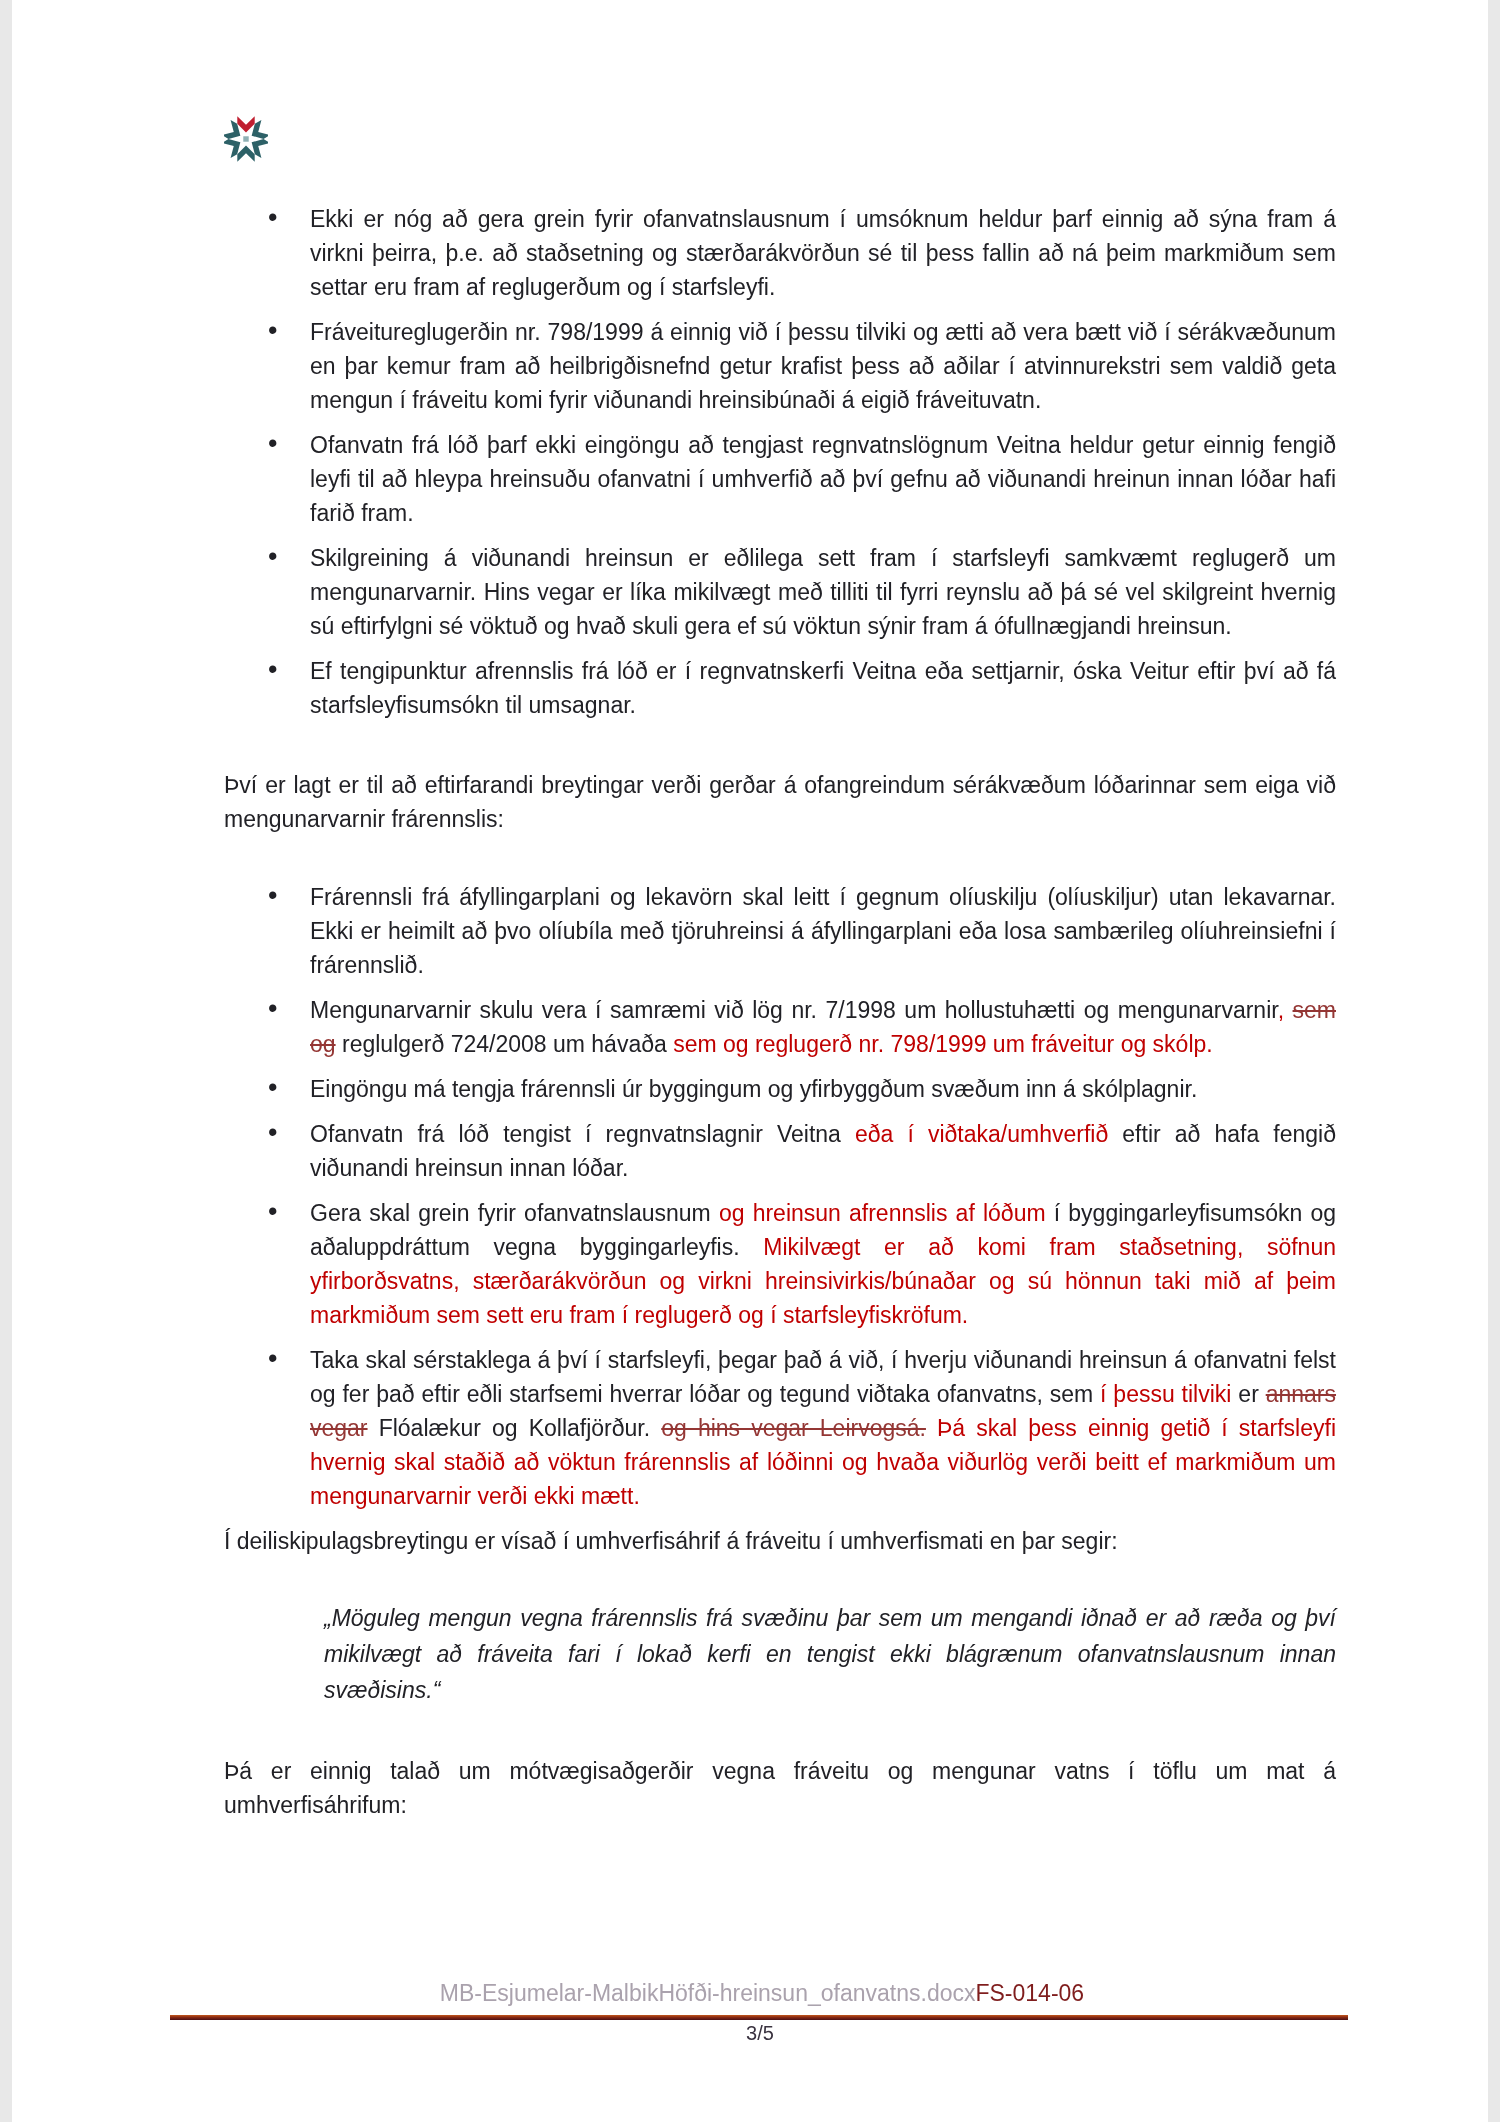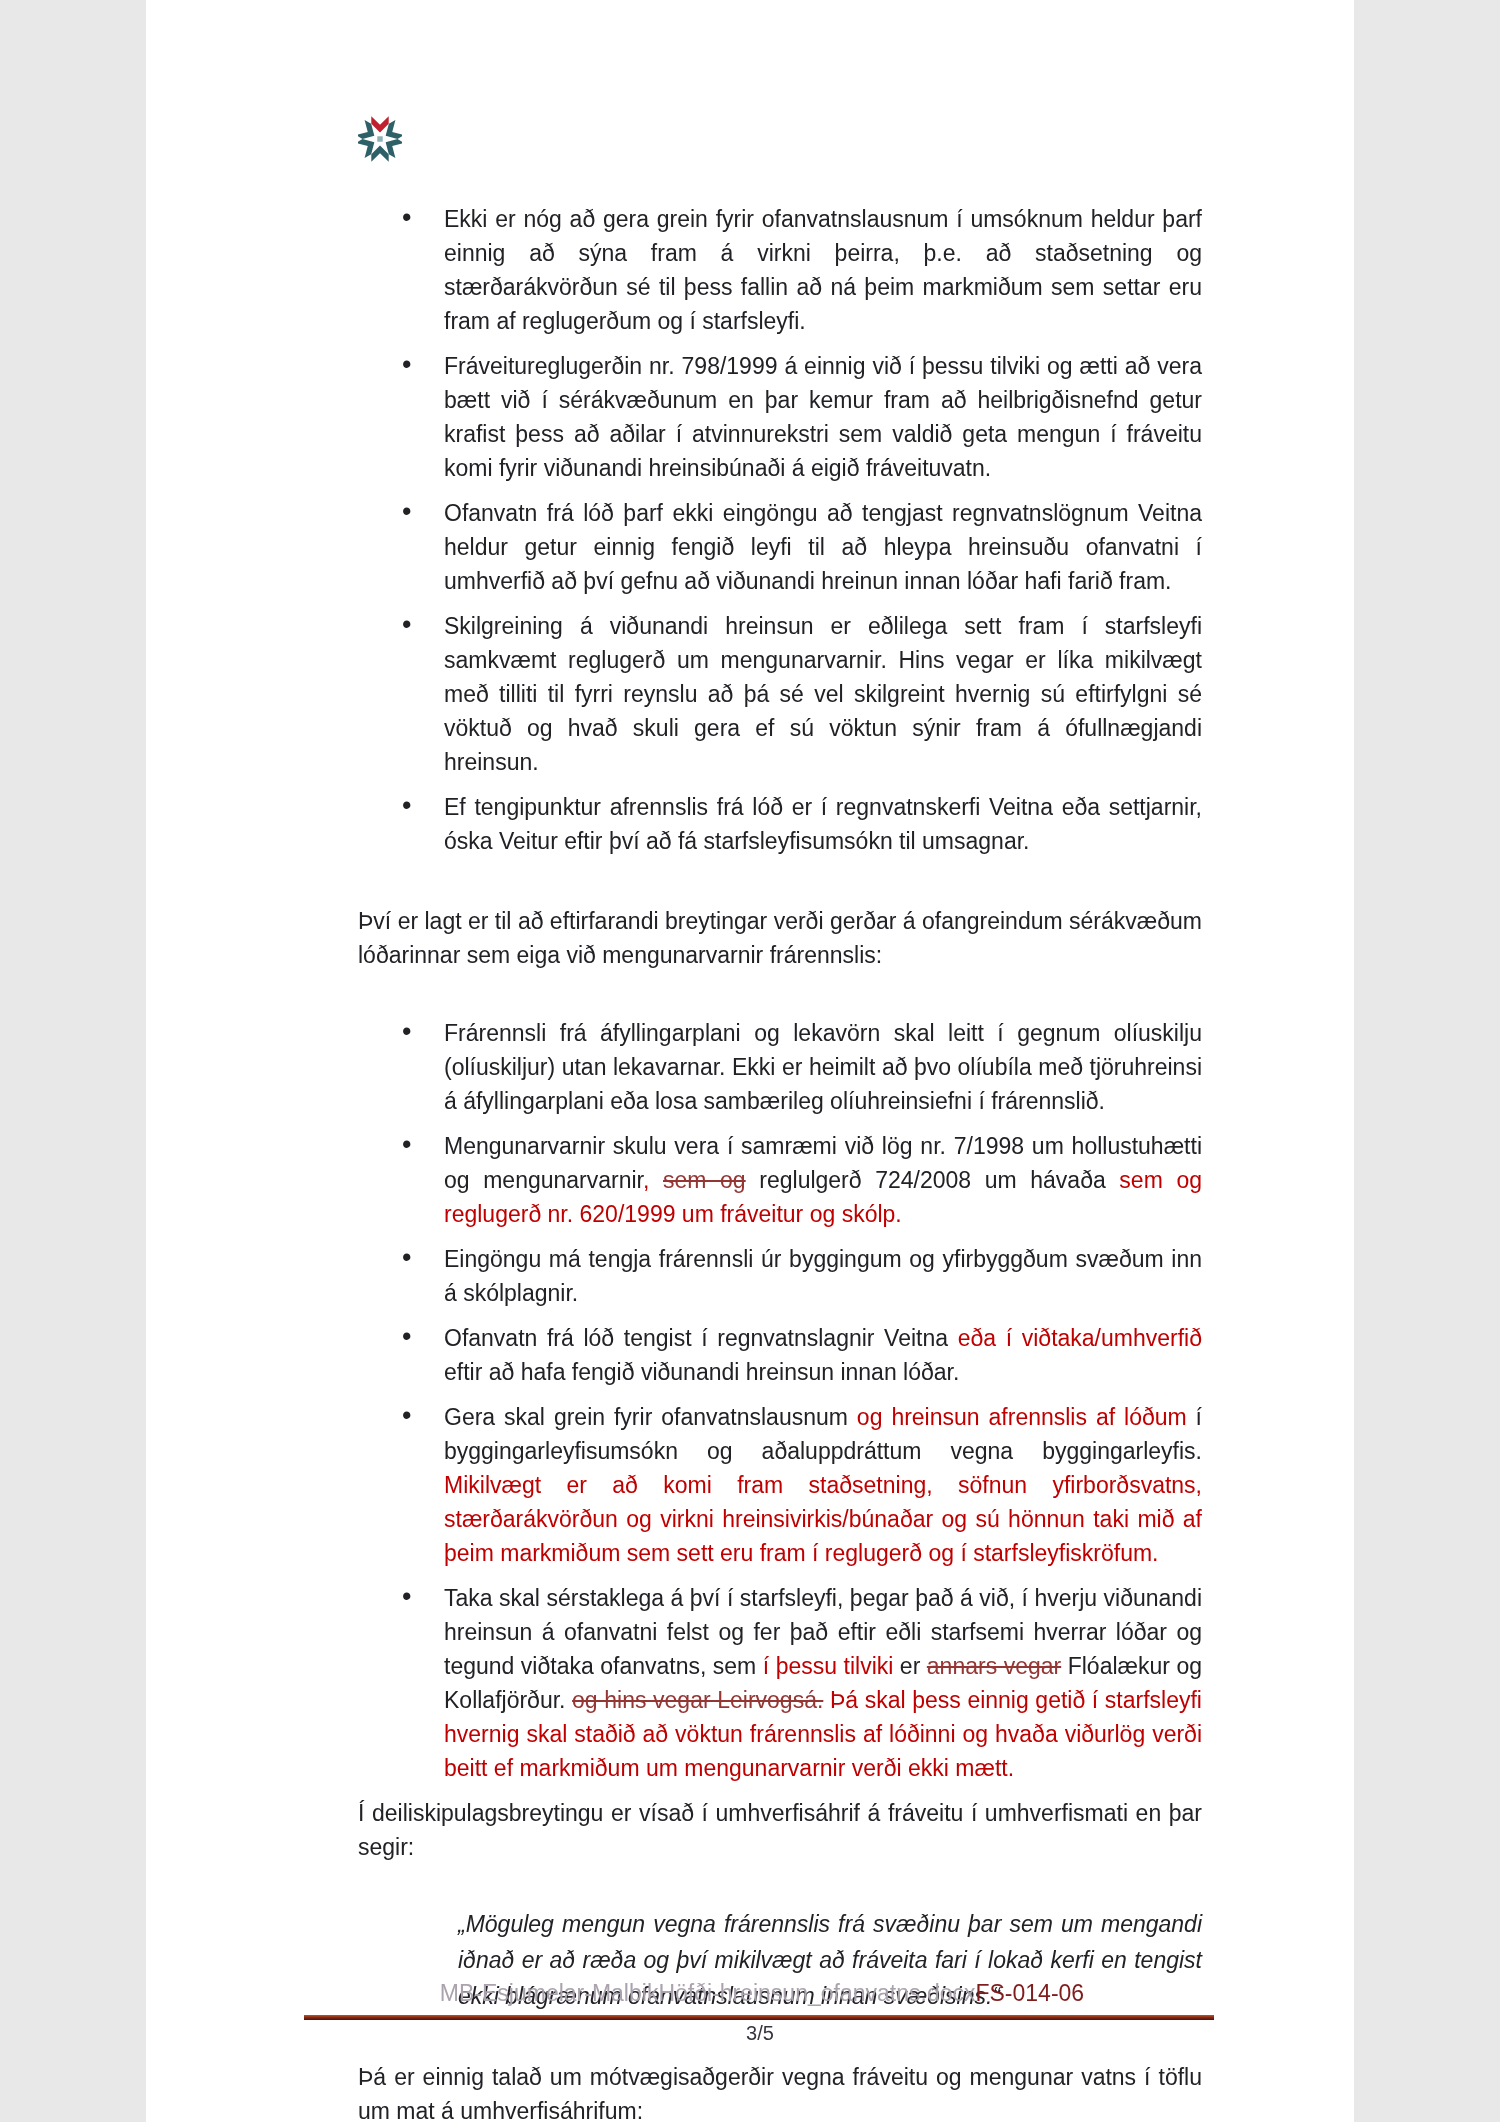--- a/index.html
+++ b/index.html
@@ -5,21 +5,21 @@
   :root{
     --text:#212126;
     --red:#C00000;
     --darkred:#943634;
     --footer-text:#aaa2ad;
     --page-bg:#ffffff;
   }
   html,body{margin:0;padding:0;background:#e8e8e8;}
   .page{
     position:relative;
-    width:1208px;
+    width:1476px;
     height:2122px;
     margin:0 auto;
     background:var(--page-bg);
     font-family:"Liberation Sans","DejaVu Sans",sans-serif;
     color:var(--text);
     overflow:hidden;
   }
   .logo{
     position:absolute;
     left:212px;
@@ -127,21 +127,21 @@
         <li><span>Fráveitureglugerðin nr. 798/1999 á einnig við í þessu tilviki og ætti að vera bætt við í sérákvæðunum en þar kemur fram að heilbrigðisnefnd getur krafist þess að aðilar í atvinnurekstri sem valdið geta mengun í fráveitu komi fyrir viðunandi hreinsibúnaði á eigið fráveituvatn.</span></li>
         <li><span>Ofanvatn frá lóð þarf ekki eingöngu að tengjast regnvatnslögnum Veitna heldur getur einnig fengið leyfi til að hleypa hreinsuðu ofanvatni í umhverfið að því gefnu að viðunandi hreinun innan lóðar hafi farið fram.</span></li>
         <li><span>Skilgreining á viðunandi hreinsun er eðlilega sett fram í starfsleyfi samkvæmt reglugerð um mengunarvarnir. Hins vegar er líka mikilvægt með tilliti til fyrri reynslu að þá sé vel skilgreint hvernig sú eftirfylgni sé vöktuð og hvað skuli gera ef sú vöktun sýnir fram á ófullnægjandi hreinsun.</span></li>
         <li><span>Ef tengipunktur afrennslis frá lóð er í regnvatnskerfi Veitna eða settjarnir, óska Veitur eftir því að fá starfsleyfisumsókn til umsagnar.</span></li>
       </ul>
 
     <p class="para intro-para"><span>Því er lagt er til að eftirfarandi breytingar verði gerðar á ofangreindum sérákvæðum lóðarinnar sem eiga við mengunarvarnir frárennslis:</span></p>
 
     <ul class="bullets list-2">
         <li><span>Frárennsli frá áfyllingarplani og lekavörn skal leitt í gegnum olíuskilju (olíuskiljur) utan lekavarnar. Ekki er heimilt að þvo olíubíla með tjöruhreinsi á áfyllingarplani eða losa sambærileg olíuhreinsiefni í frárennslið.</span></li>
-        <li><span>Mengunarvarnir skulu vera í samræmi við lög nr. 7/1998 um hollustuhætti og mengunarvarnir</span><span class="c-red">,</span><span> </span><span class="c-darkred strike">sem og</span><span> reglulgerð 724/2008 um hávaða </span><span class="c-red">sem og reglugerð nr. 620/1999 um fráveitur og skólp.</span></li>
+        <li><span>Mengunarvarnir skulu vera í samræmi við lög nr. 7/1998 um hollustuhætti og mengunarvarnir</span><span class="c-red">,</span><span> </span><span class="c-darkred strike">sem og</span><span> reglulgerð 724/2008 um hávaða </span><span class="c-red">sem og reglugerð nr. 798/1999 um fráveitur og skólp.</span></li>
         <li><span>Eingöngu má tengja frárennsli úr byggingum og yfirbyggðum svæðum inn á skólplagnir.</span></li>
         <li><span>Ofanvatn frá lóð tengist í regnvatnslagnir Veitna </span><span class="c-red">eða í viðtaka/umhverfið</span><span> eftir að hafa fengið viðunandi hreinsun innan lóðar.</span></li>
         <li><span>Gera skal grein fyrir ofanvatnslausnum </span><span class="c-red">og hreinsun afrennslis af lóðum</span><span> í byggingarleyfisumsókn og aðaluppdráttum vegna byggingarleyfis. </span><span class="c-red">Mikilvægt er að komi fram staðsetning, söfnun yfirborðsvatns, stærðarákvörðun og virkni hreinsivirkis/búnaðar og sú hönnun taki mið af þeim markmiðum sem sett eru fram í reglugerð og í starfsleyfiskröfum.</span></li>
         <li><span>Taka skal sérstaklega á því í starfsleyfi, þegar það á við, í hverju viðunandi hreinsun á ofanvatni felst og fer það eftir eðli starfsemi hverrar lóðar og tegund viðtaka ofanvatns, sem </span><span class="c-red">í þessu tilviki</span><span> er </span><span class="c-darkred strike">annars vegar</span><span> Flóalækur og Kollafjörður. </span><span class="c-darkred strike">og hins vegar Leirvogsá.</span><span class="c-red"> </span><span class="c-red">Þá skal þess einnig getið í starfsleyfi hvernig skal staðið að vöktun frárennslis af lóðinni og hvaða viðurlög verði beitt ef markmiðum um mengunarvarnir verði ekki mætt.</span></li>
       </ul>
 
 
     <p class="para deiliskipulag-para"><span>Í deiliskipulagsbreytingu er vísað í umhverfisáhrif á fráveitu í umhverfismati en þar segir:</span></p>
 
     <blockquote class="quote"><span>„Möguleg mengun vegna frárennslis frá svæðinu þar sem um mengandi iðnað er að ræða og því mikilvægt að fráveita fari í lokað kerfi en tengist ekki blágrænum ofanvatnslausnum innan svæðisins.“</span></blockquote>

